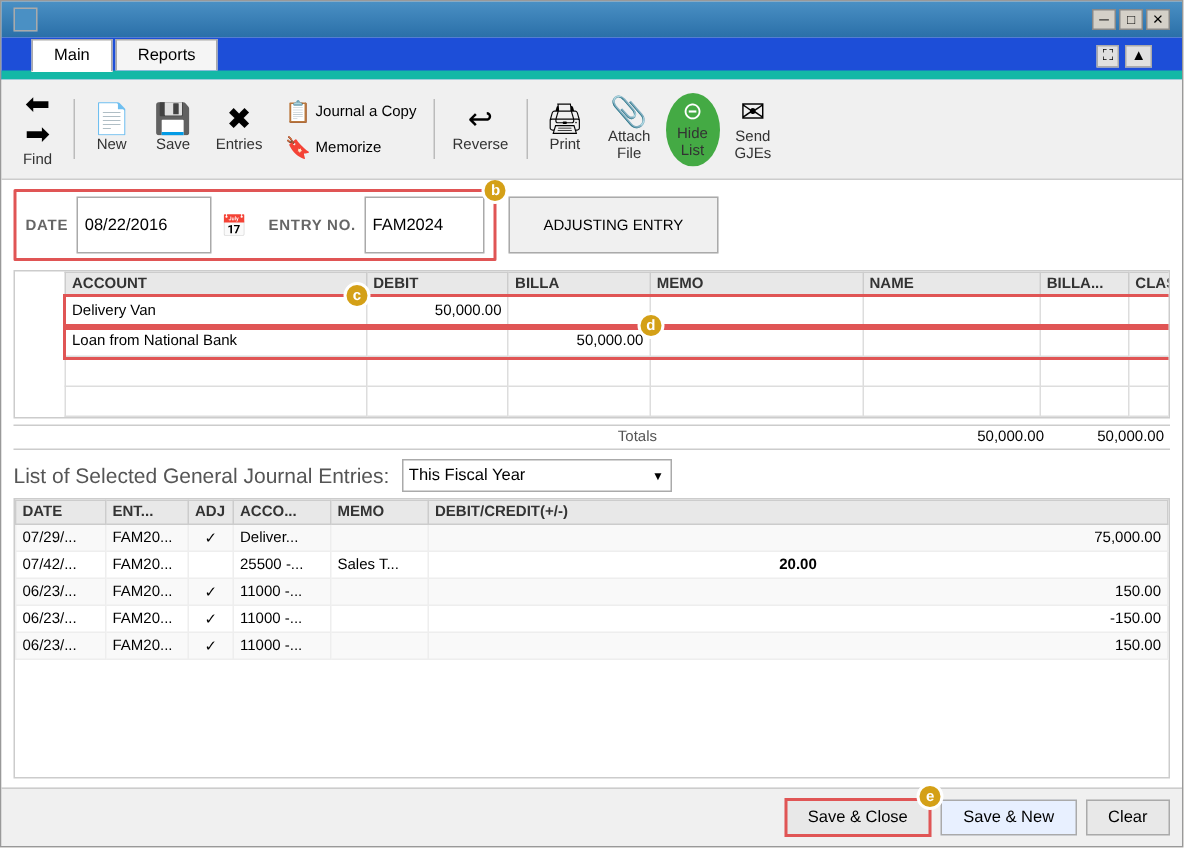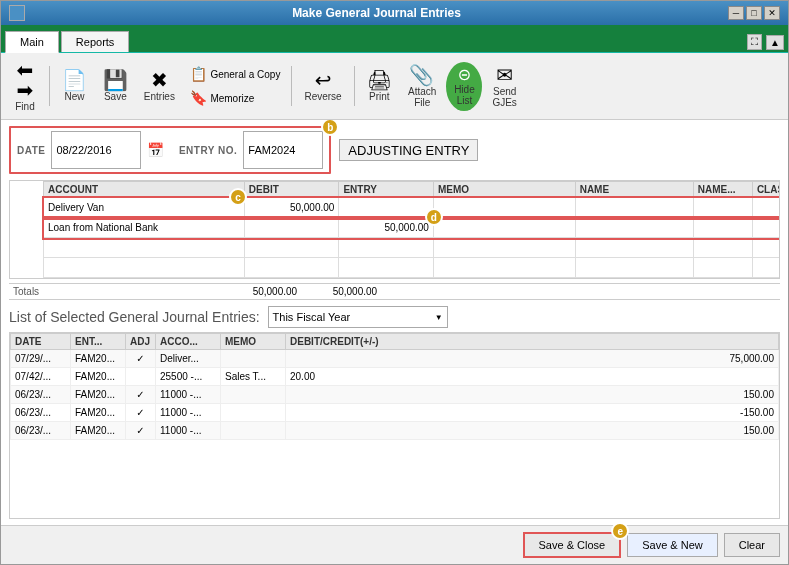--- a/index.html
+++ b/index.html
@@ -9,21 +9,21 @@
     
     
     .titlebar { background: linear-gradient(to bottom, #4a90c4, #2a6fa8); color: white; padding: 4px 8px; display: flex; align-items: center; justify-content: space-between; height: 24px; }
     .titlebar-title { flex: 1; text-align: center; font-size: 12px; font-weight: bold; }
     .titlebar-controls { display: flex; gap: 2px; }
     .titlebar-btn { width: 16px; height: 14px; background: #d4d0c8; border: 1px solid #888; font-size: 9px; display: flex; align-items: center; justify-content: center; cursor: pointer; color: #000; }
     .titlebar-left { display: flex; align-items: center; gap: 4px; }
     .win-icon { width: 16px; height: 16px; background: #4a90c4; border: 1px solid #aaa; }
 
     
-    .tabbar { background: #15803d; display: flex; align-items: flex-end; padding: 0 4px; border-bottom: 1px solid #14b8a6; height: 28px; }
+    .tabbar { background: #1d4ed8; display: flex; align-items: flex-end; padding: 0 20px; border-bottom: 6px solid #14b8a6; height: 28px; }
     .tab { padding: 4px 14px; border: 1px solid #aaa; border-bottom: none; background: #f5f5f5; cursor: pointer; margin-right: 2px; font-size: 11px; }
     .tab.active { background: #fff; border-bottom: 1px solid #fff; margin-bottom: -1px; }
     .tabbar-right { margin-left: auto; display: flex; gap: 4px; align-items: center; padding-bottom: 2px; }
     .resize-btn { font-size: 10px; border: 1px solid #aaa; background: #e0e0e0; padding: 1px 3px; cursor: pointer; }
 
     
     .toolbar { background: #f0f0f0; display: flex; align-items: center; padding: 3px 6px; border-bottom: 1px solid #ccc; gap: 4px; min-height: 52px; }
     .toolbar-btn { display: flex; flex-direction: column; align-items: center; padding: 3px 5px; cursor: pointer; border: 1px solid transparent; min-width: 36px; }
     .toolbar-btn .icon { font-size: 20px; line-height: 1; }
     .toolbar-btn .label { font-size: 10px; color: #333; margin-top: 1px; }
@@ -33,21 +33,21 @@
 
     
     .content { flex: 1; background: white; overflow: hidden; display: flex; flex-direction: column; padding: 6px 8px; }
 
     
     .form-row { display: flex; align-items: center; gap: 8px; margin-bottom: 6px; }
     .form-label { font-size: 10px; color: #666; font-weight: bold; text-transform: uppercase; letter-spacing: 0.5px; }
     .form-input { border: 1px solid #aaa; padding: 2px 4px; font-size: 11px; height: 38px; background: white; }
     .date-input { width: 90px; }
     .entry-input { width: 80px; }
-    .adjusting-btn { border: 1px solid #aaa; padding: 2px 8px; background: #f0f0f0; font-size: 13px; cursor: pointer; height: 22px; }
+    .adjusting-btn { border: 1px solid #aaa; padding: 2px 22px; background: #f0f0f0; font-size: 10px; cursor: pointer; height: 38px; }
     .form-group-border { border: 2px solid #e05555; padding: 3px 6px; display: flex; align-items: center; gap: 6px; border-radius: 1px; position: relative; }
     .badge { position: absolute; top: -10px; right: -10px; background: #d4a017; color: white; border-radius: 50%; width: 18px; height: 18px; font-size: 10px; font-weight: bold; display: flex; align-items: center; justify-content: center; border: 2px solid white; }
 
     
     .journal-table { width: 100%; border-collapse: collapse; font-size: 10px; border: 1px solid #ccc; margin-left: 33px; }
     .journal-table th { background: #e8e8e8; border: 1px solid #ccc; padding: 2px 4px; text-align: left; font-weight: bold; color: #333; font-size: 10px; }
     .journal-table td { border: 1px solid #ddd; padding: 2px 4px; height: 20px; }
     .num-cell { text-align: right; }
 
     
@@ -75,21 +75,20 @@
   </style>
 </head>
 <body>
 
 <div class="window">
 
   <div class="titlebar">
     <div class="titlebar-left">
       <div class="win-icon"></div>
     </div>
-    <div class="titlebar-title">Make General Journal Entries</div>
     <div class="titlebar-controls">
       <div class="titlebar-btn">─</div>
       <div class="titlebar-btn">□</div>
       <div class="titlebar-btn">✕</div>
     </div>
   </div>
 
   <div class="tabbar">
     <div class="tab active">Main</div>
     <div class="tab">Reports</div>
@@ -114,21 +113,21 @@
       <span class="icon">💾</span>
       <span class="label">Save</span>
     </div>
     <div class="toolbar-btn">
       <span class="icon">✖</span>
       <span class="label">Entries</span>
     </div>
     <div style="display:flex;flex-direction:column;gap:2px;align-items:flex-start;">
       <div class="toolbar-small-btn">
         <span class="toolbar-small-icon">📋</span>
-        <span>General a Copy</span>
+        <span>Journal a Copy</span>
       </div>
       <div class="toolbar-small-btn">
         <span class="toolbar-small-icon">🔖</span>
         <span>Memorize</span>
       </div>
     </div>
     <div class="toolbar-separator"></div>
     <div class="toolbar-btn">
       <span class="icon">↩</span>
       <span class="label">Reverse</span>
@@ -165,24 +164,24 @@
       </div>
       <button class="adjusting-btn">ADJUSTING ENTRY</button>
     </div>
 
     <div class="table-wrapper" style="margin-bottom:4px;">
       <table class="journal-table">
         <thead>
           <tr>
             <th style="width:170px;">ACCOUNT</th>
             <th style="width:80px;">DEBIT</th>
-            <th style="width:80px;">ENTRY</th>
+            <th style="width:80px;">BILLA</th>
             <th style="width:120px;">MEMO</th>
             <th style="width:100px;">NAME</th>
-            <th style="width:50px;">NAME...</th>
+            <th style="width:50px;">BILLA...</th>
             <th style="width:50px;">CLASS</th>
           </tr>
         </thead>
         <tbody>
           <tr style="outline: 2px solid #e05555; position:relative;">
             <td style="position:relative;">
               <div style="position:absolute;top:-10px;left:185px;background:#d4a017;color:white;border-radius:50%;width:18px;height:18px;font-size:10px;font-weight:bold;display:flex;align-items:center;justify-content:center;border:2px solid white;z-index:10;">c</div>
               Delivery Van
             </td>
             <td class="num-cell">50,000.00</td>
@@ -219,21 +218,21 @@
             <td></td>
             <td></td>
             <td></td>
             <td></td>
             <td></td>
           </tr>
         </tbody>
       </table>
     </div>
 
-    <div style="display:flex;justify-content:flex-start;align-items:center;padding:2px 4px;font-size:10px;border-top:1px solid #ccc;border-bottom:1px solid #ccc;">
+    <div style="display:flex;justify-content:flex-end;align-items:center;padding:2px 4px;font-size:10px;border-top:1px solid #ccc;border-bottom:1px solid #ccc;">
       <span style="margin-right:8px;color:#555;">Totals</span>
       <span style="width:170px;"></span>
       <span style="width:80px;text-align:right;">50,000.00</span>
       <span style="width:80px;text-align:right;">50,000.00</span>
     </div>
 
     <div class="list-header">
       <span class="list-title">List of Selected General Journal Entries:</span>
       <div class="dropdown">
         <span>This Fiscal Year</span>
@@ -261,21 +260,21 @@
       <td>Deliver...</td>
       <td></td>
       <td style="text-align:right;">75,000.00</td>
     </tr>
             <tr>
       <td>07/42/...</td>
       <td>FAM20...</td>
       <td style="text-align:center;"></td>
       <td>25500 -...</td>
       <td>Sales T...</td>
-      <td style="text-align:left;">20.00</td>
+      <td style="text-align:center;font-weight:bold;">20.00</td>
     </tr>
             <tr>
       <td>06/23/...</td>
       <td>FAM20...</td>
       <td style="text-align:center;">✓</td>
       <td>11000 -...</td>
       <td></td>
       <td style="text-align:right;">150.00</td>
     </tr>
             <tr>

